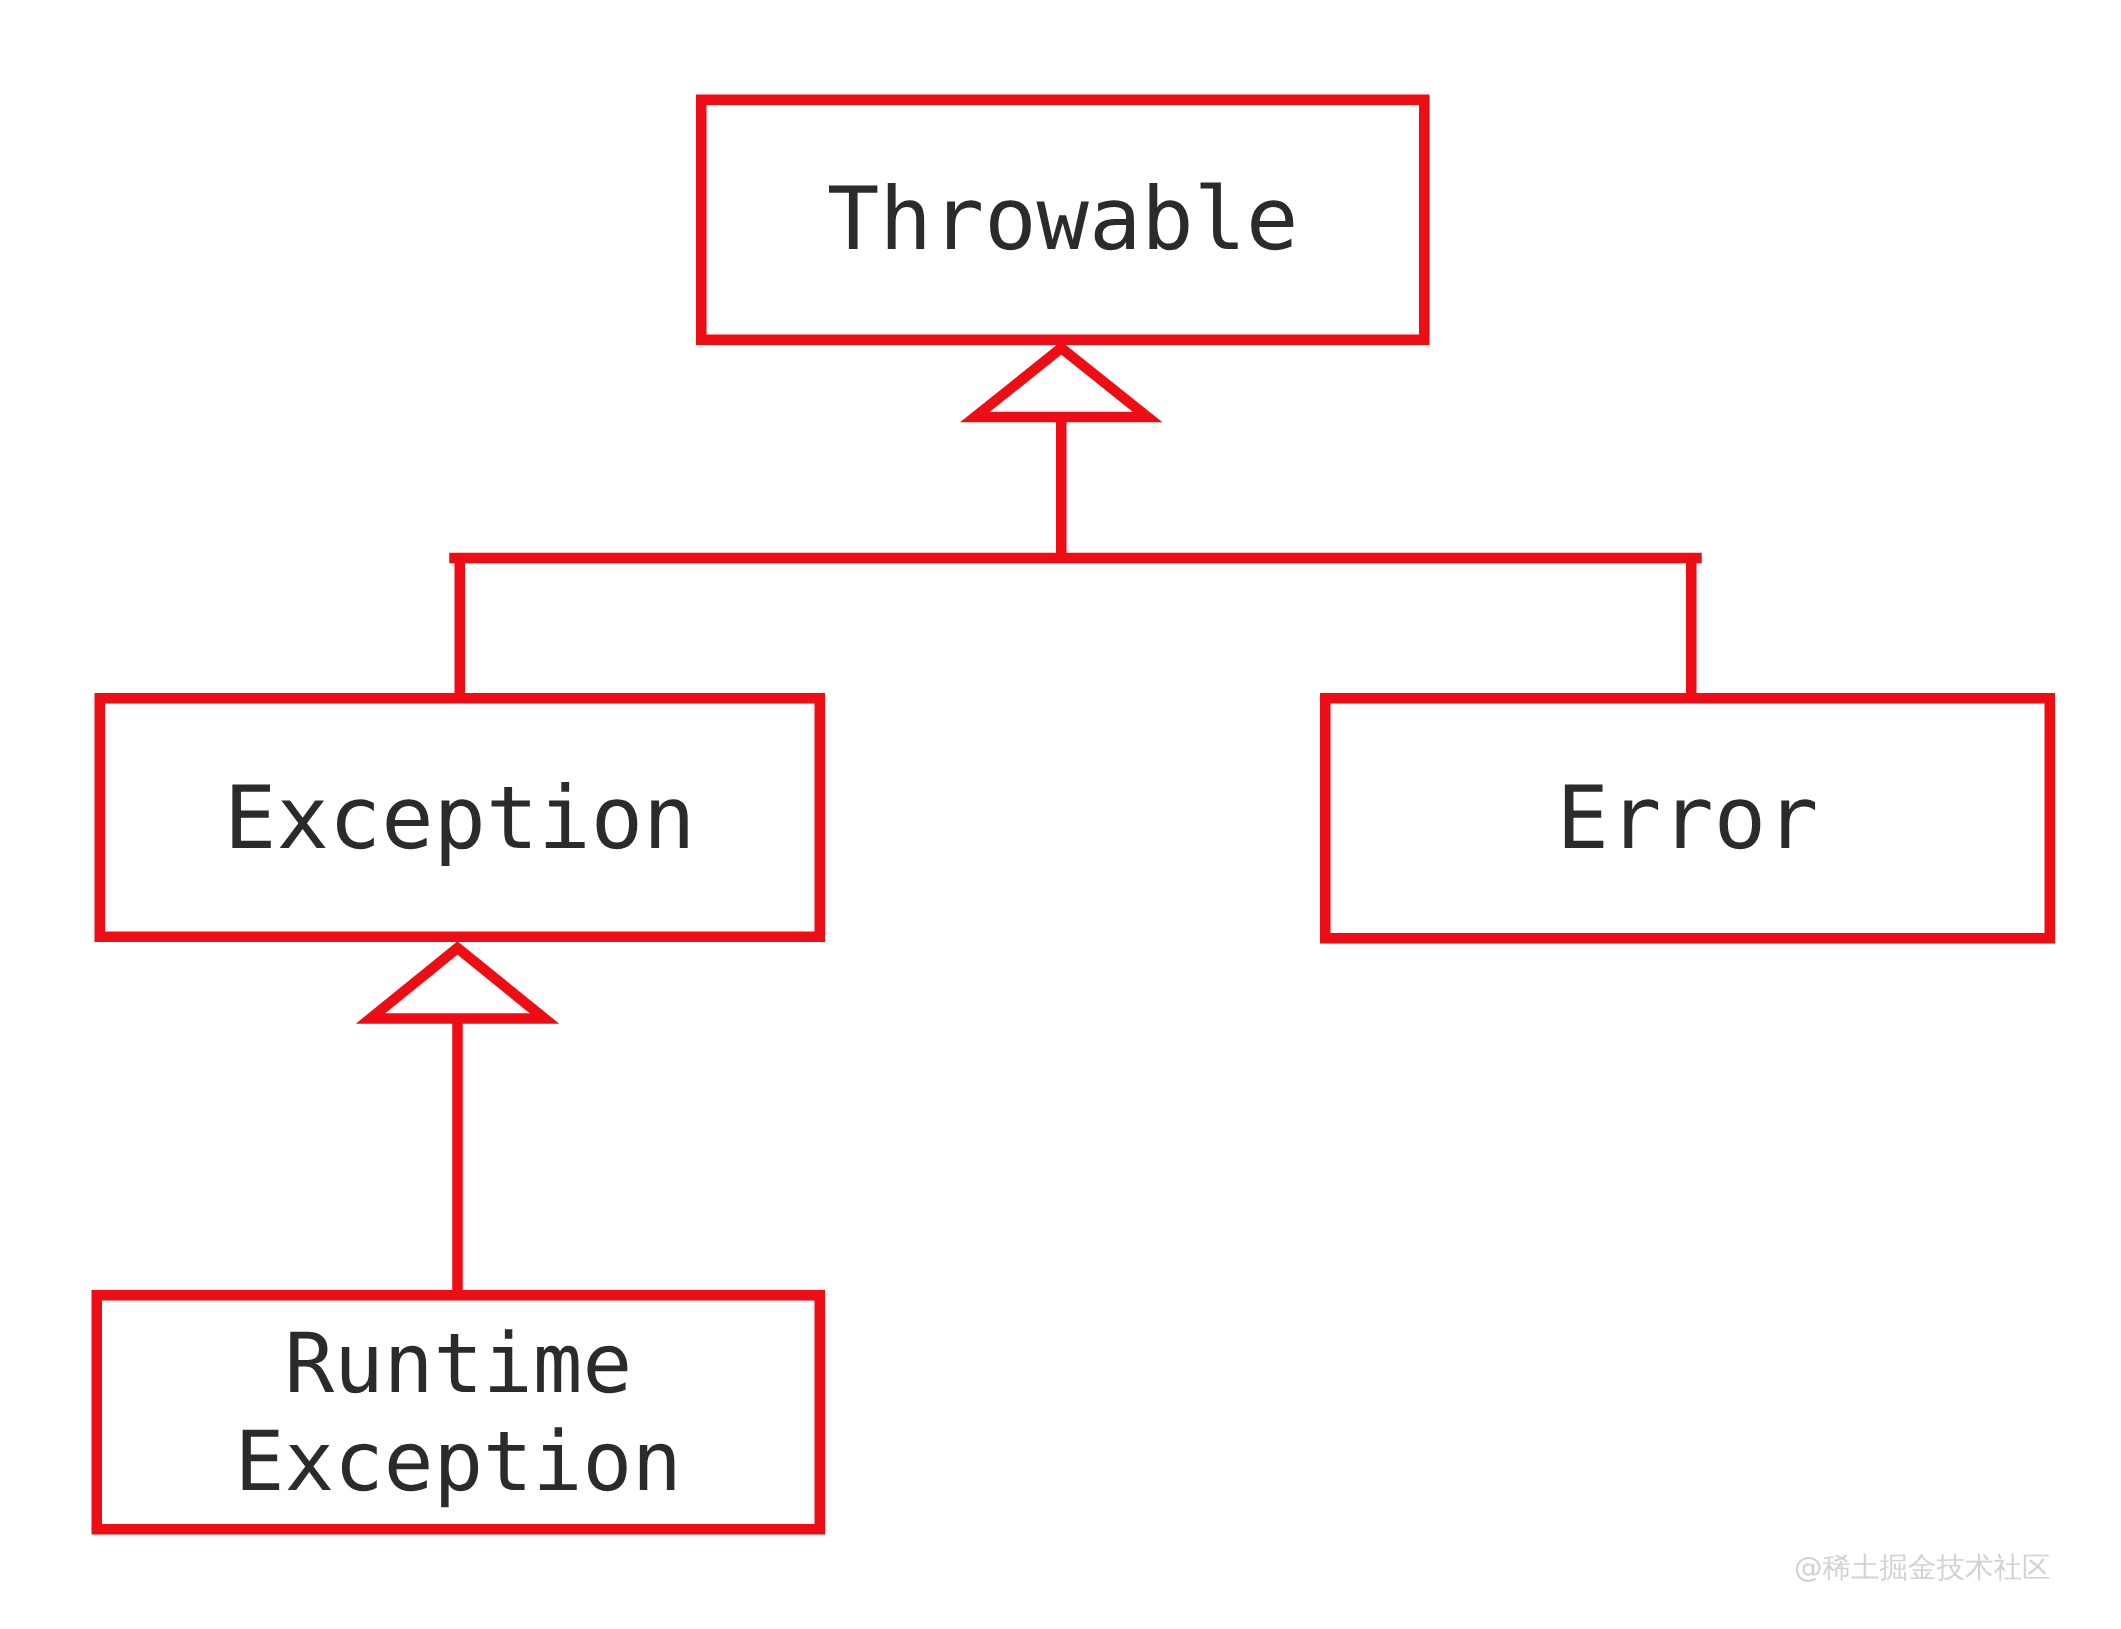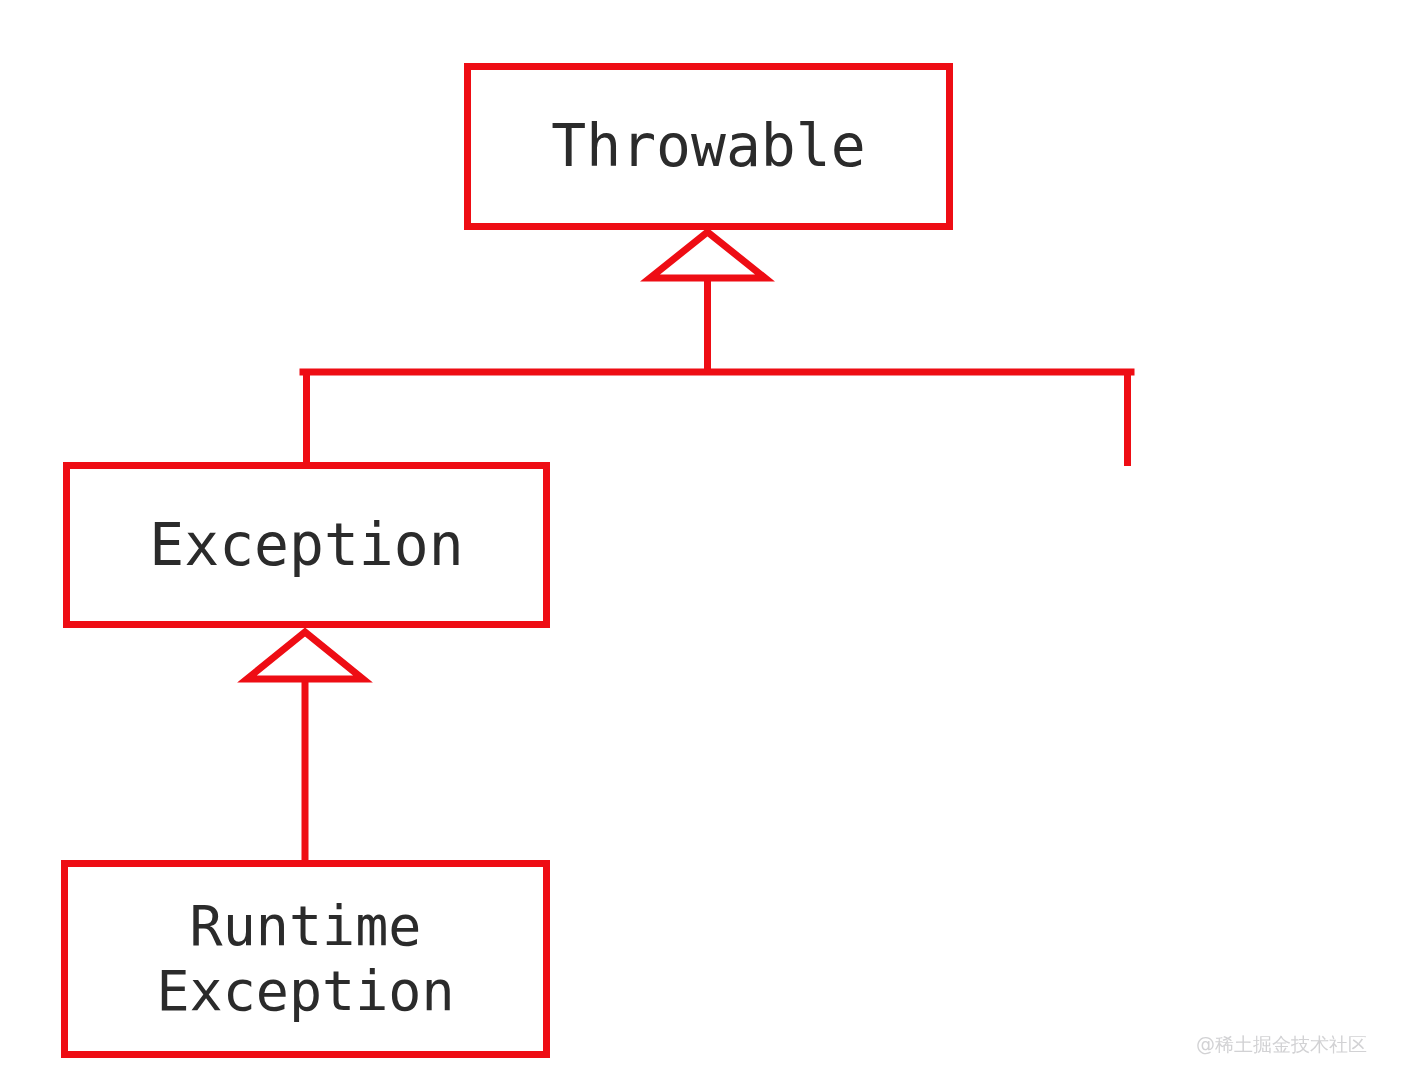--- a/index.html
+++ b/index.html
@@ -73,21 +73,21 @@
     border: 7px solid #ee0d14;
   }
   #box-error .node-label {
     font-size: 58px;
   }
   
   #box-runtime-exception {
     left: 61px;
     top: 860px;
     width: 489px;
-    height: 198px;
+    height: 163px;
     border: 7px solid #ee0d14;
   }
   #box-runtime-exception .node-label {
     font-size: 55px;
   }
   #watermark {
     position: absolute;
     left: 1196px;
     top: 1032px;
     font-family: "DejaVu Sans", "Liberation Sans", sans-serif;
@@ -126,20 +126,23 @@
   </svg>
 
   <div class="node-box" id="box-throwable">
     <span class="node-label">Throwable</span>
   </div>
 
   <div class="node-box" id="box-exception">
     <span class="node-label">Exception</span>
   </div>
 
+  <div class="node-box" id="box-error">
+    <span class="node-label">Error</span>
+  </div>
 
   <div class="node-box" id="box-runtime-exception">
     <span class="node-label">Runtime
 Exception</span>
   </div>
 
   <div id="watermark">@稀土掘金技术社区</div>
 
 </div>
 

